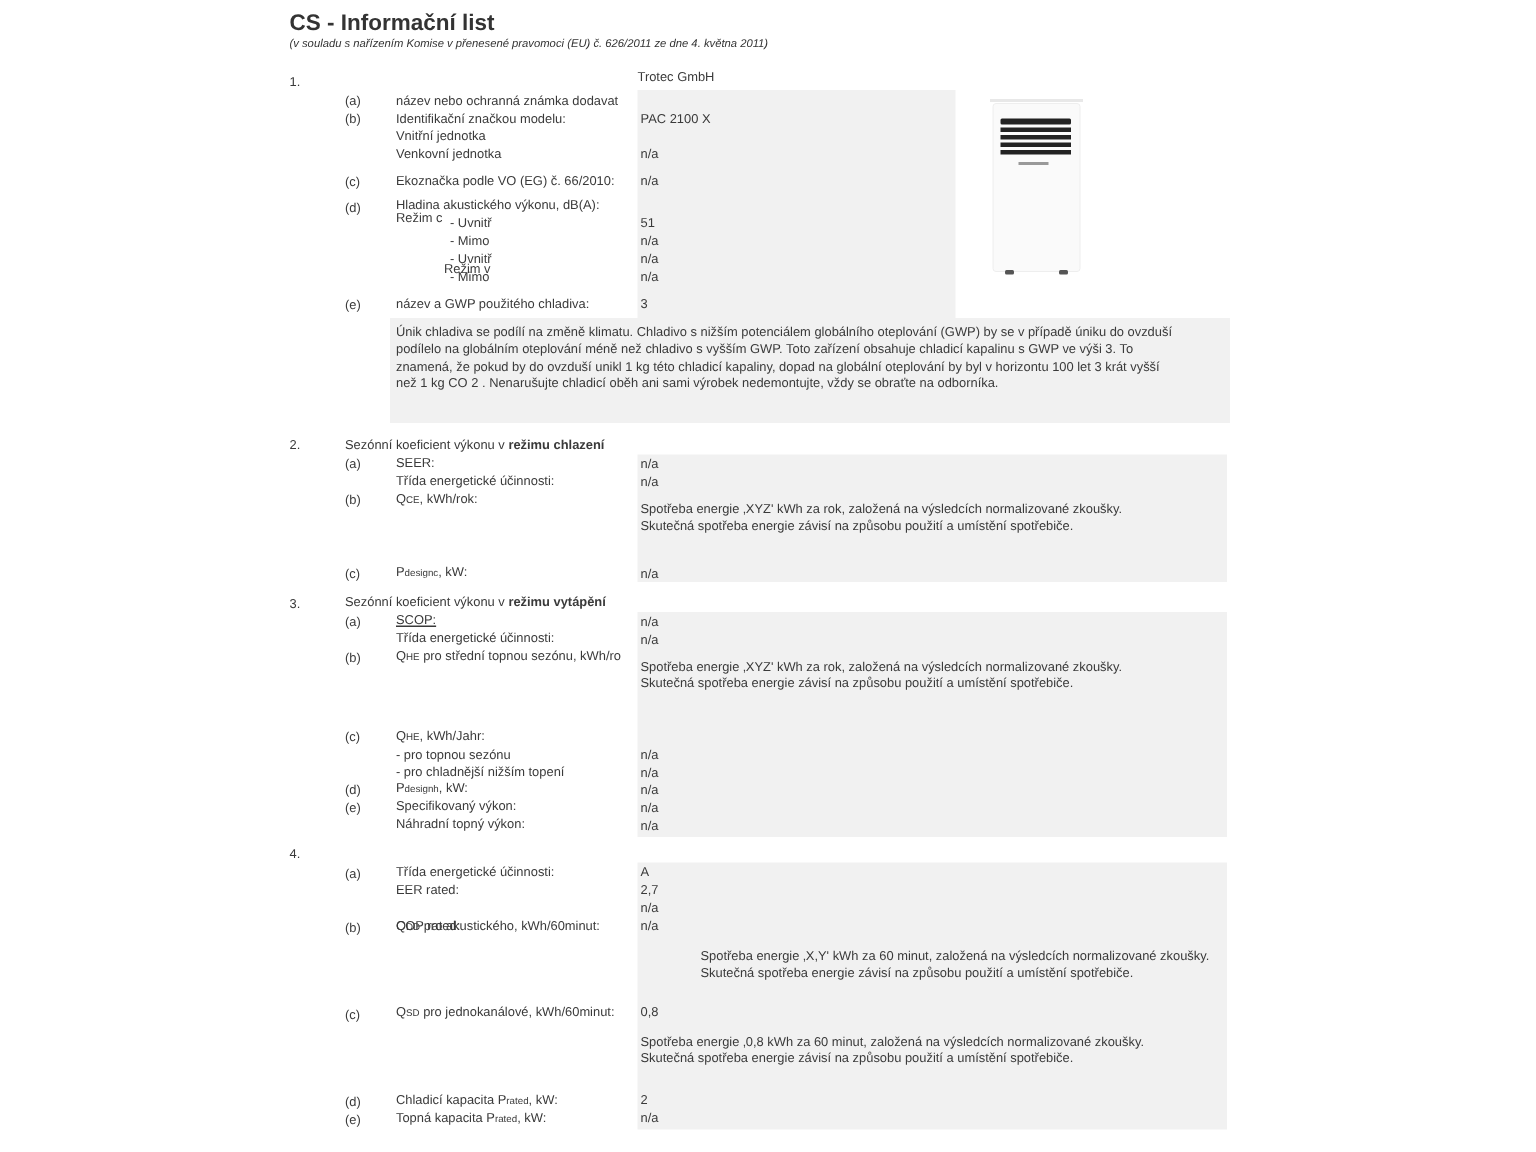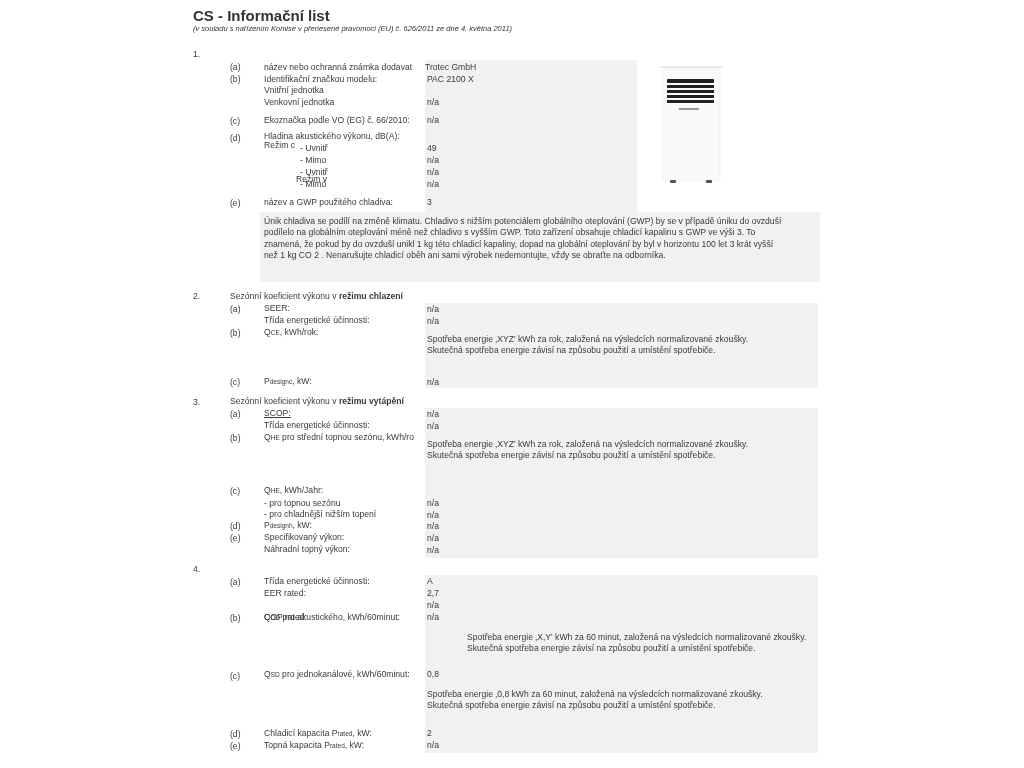--- a/index.html
+++ b/index.html
@@ -39,40 +39,40 @@
   </g>
   <rect x="19" y="42" width="20" height="2" fill="#999"></rect>
   <rect x="10" y="114" width="6" height="3" rx="1" fill="#555"></rect>
   <rect x="46" y="114" width="6" height="3" rx="1" fill="#555"></rect>
 </svg>
 
 <div class="abs t" style="left:193px; top:49px;">1.</div>
 
 <div class="abs t" style="left:230px; top:62px;">(a)</div>
 <div class="abs t" style="left:264px; top:62px;">název nebo ochranná známka dodavat</div>
-<div class="abs t" style="left:425px; top:62px;text-align:center;">Trotec GmbH</div>
+<div class="abs t" style="left:425px; top:46px;text-align:center;">Trotec GmbH</div>
 
 <div class="abs t" style="left:230px; top:74px;">(b)</div>
 <div class="abs t" style="left:264px; top:74px;">Identifikační značkou modelu:</div>
 <div class="abs t" style="left:427px; top:74px;">PAC 2100 X</div>
 <div class="abs t" style="left:264px; top:85px;">Vnitřní jednotka</div>
 <div class="abs t" style="left:264px; top:97px;">Venkovní jednotka</div>
 <div class="abs t" style="left:427px; top:97px;">n/a</div>
 
 <div class="abs t" style="left:230px; top:116px;">(c)</div>
 <div class="abs t" style="left:264px; top:115px;">Ekoznačka podle VO (EG) č. 66/2010:</div>
 <div class="abs t" style="left:427px; top:115px;">n/a</div>
 
 <div class="abs t" style="left:230px; top:133px;">(d)</div>
 <div class="abs t" style="left:264px; top:131px;">Hladina akustického výkonu, dB(A):</div>
 
 <div class="abs t" style="left:264px; top:140px;">Režim c</div>
 <div class="abs t" style="left:300px; top:143px;">- Uvnitř</div>
 <div class="abs t" style="left:300px; top:155px;">- Mimo</div>
-<div class="abs t" style="left:427px; top:143px;">49</div>
+<div class="abs t" style="left:427px; top:143px;">51</div>
 <div class="abs t" style="left:427px; top:155px;">n/a</div>
 
 <div class="abs t" style="left:264px; top:174px;margin-left:32px;">Režim v</div>
 <div class="abs t" style="left:300px; top:167px;">- Uvnitř</div>
 <div class="abs t" style="left:300px; top:179px;">- Mimo</div>
 <div class="abs t" style="left:427px; top:167px;">n/a</div>
 <div class="abs t" style="left:427px; top:179px;">n/a</div>
 
 <div class="abs t" style="left:230px; top:198px;">(e)</div>
 <div class="abs t" style="left:264px; top:197px;">název a GWP použitého chladiva:</div>

